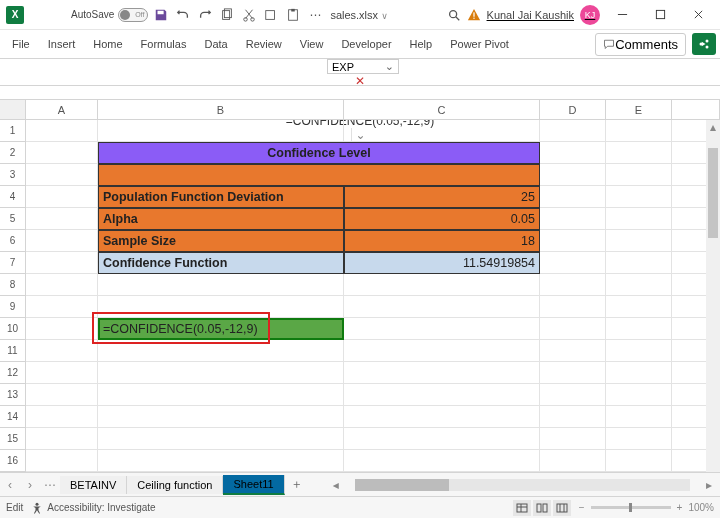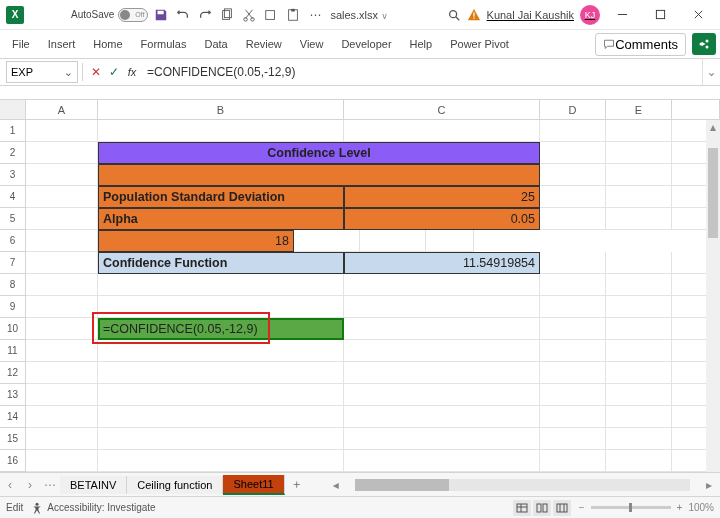--- a/index.html
+++ b/index.html
@@ -25,21 +25,21 @@
 
 
 .ribbon-tabs { height: 28px; display: flex; align-items: center; padding: 0 4px; gap: 2px; background: #fff; }
 .ribbon-tab { padding: 4px 8px; font-size: 11px; color: #444; cursor: pointer; }
 .ribbon-tab.file { color: #444; }
 .ribbon-right { margin-left: auto; display: flex; align-items: center; gap: 6px; }
 .comments-btn { display: flex; align-items: center; gap: 0; border: 1px solid #ccc; padding: 3px 7px; border-radius: 3px; font-size: 13px; }
 .share-btn { width: 24px; height: 22px; background: #107c41; color: #fff; display: flex; align-items: center; justify-content: center; border-radius: 3px; }
 
 
-.formula-bar { height: 28px; display: flex; align-items: center; border-top: 1px solid #d4d4d4; border-bottom: 1px solid #d4d4d4; background: #fff; }
+.formula-bar { height: 28px; display: flex; align-items: center; border-top: 1px solid #d4d4d4; border-bottom: 1px solid #d4d4d4; background: #fff; flex-direction: column; }
 .name-box { width: 72px; height: 22px; border: 1px solid #ccc; margin-left: 6px; display: flex; align-items: center; padding: 0 4px; font-size: 11px; }
 .name-box-dd { margin-left: auto; color: #666; }
 .fb-divider { width: 1px; height: 18px; background: #d4d4d4; margin: 0 4px; }
 .fb-btn { width: 18px; display: flex; align-items: center; justify-content: center; color: #555; }
 .fb-cancel { color: #c33; }
 .fb-accept { color: #107c41; }
 .fb-fx { font-style: italic; font-size: 11px; color: #333; }
 .formula-input { flex: 1; padding: 0 6px; font-size: 12px; color: #333; }
 .fb-expand { width: 18px; display: flex; align-items: center; justify-content: center; color: #888; border-left: 1px solid #e0e0e0; height: 100%;}
 
@@ -69,21 +69,21 @@
 .orange.right { justify-content: flex-end; font-weight: normal; }
 .blue { background: #c7d9ec; border: 1px solid #333 !important; font-weight: bold; }
 .blue.right { justify-content: flex-end; font-weight: normal; }
 .active-cell { background: #5aa746; color: #222; border: 2px solid #0f7b0f !important; padding-left: 3px; }
 .red-highlight { position: absolute; border: 2px solid #d22; pointer-events: none; }
 
 
 .sheet-bar { height: 24px; border-top: 1px solid #d4d4d4; display: flex; align-items: center; background: #f6f6f6; }
 .sheet-nav { width: 20px; display: flex; align-items: center; justify-content: center; color: #888; }
 .sheet-tab { padding: 3px 10px; font-size: 11px; border-right: 1px solid #d4d4d4; background: #f0f0f0; cursor: pointer; }
-.sheet-tab.active { background: #c2410c; border-bottom: 2px solid #107c41; }
+.sheet-tab.active { background: #0369a1; border-bottom: 2px solid #107c41; }
 .sheet-add { width: 24px; display: flex; align-items: center; justify-content: center; color: #666; }
 .sheet-scroll { flex: 1; display: flex; align-items: center; justify-content: flex-end; padding: 0 4px; gap: 4px; }
 .hscroll-track { flex:1; height: 12px; background: #e6e6e6; position: relative; margin: 0 8px; border-radius: 0; }
 .hscroll-thumb { position: absolute; left: 0; top: 0; height: 100%; width: 28%; background: #bcbcbc; }
 .scroll-arrow { color: #888; width: 14px; display:flex; align-items:center; justify-content:center;}
 
 
 .status-bar { height: 22px; border-top: 1px solid #d4d4d4; display: flex; align-items: center; background: #f6f6f6; font-size: 10px; color: #555; padding: 0 6px; gap: 8px; }
 .acc { display: flex; align-items: center; gap: 4px; }
 .status-spacer { flex: 1; }
@@ -264,40 +264,41 @@
         <div class="cell col-A"></div>
         <div class="cell orange" style="width:442px"></div>
         <div class="cell col-D"></div>
         <div class="cell col-E"></div>
         <div class="cell col-F"></div>
       </div>
 
     <div class="row">
         <div class="row-h">4</div>
         <div class="cell col-A"></div>
-        <div class="cell orange col-B">Population Standard Deviation</div>
+        <div class="cell orange col-B">Population Function Deviation</div>
         <div class="cell orange right col-C">25</div>
         <div class="cell col-D"></div>
         <div class="cell col-E"></div>
         <div class="cell col-F"></div>
       </div>
 
     <div class="row">
         <div class="row-h">5</div>
         <div class="cell col-A"></div>
         <div class="cell orange col-B">Alpha</div>
         <div class="cell orange right col-C">0.05</div>
         <div class="cell col-D"></div>
         <div class="cell col-E"></div>
         <div class="cell col-F"></div>
       </div>
 
     <div class="row">
         <div class="row-h">6</div>
         <div class="cell col-A"></div>
+        <div class="cell orange col-B">Sample Size</div>
         <div class="cell orange right col-C">18</div>
         <div class="cell col-D"></div>
         <div class="cell col-E"></div>
         <div class="cell col-F"></div>
       </div>
 
     <div class="row">
         <div class="row-h">7</div>
         <div class="cell col-A"></div>
         <div class="cell blue col-B">Confidence Function</div>

